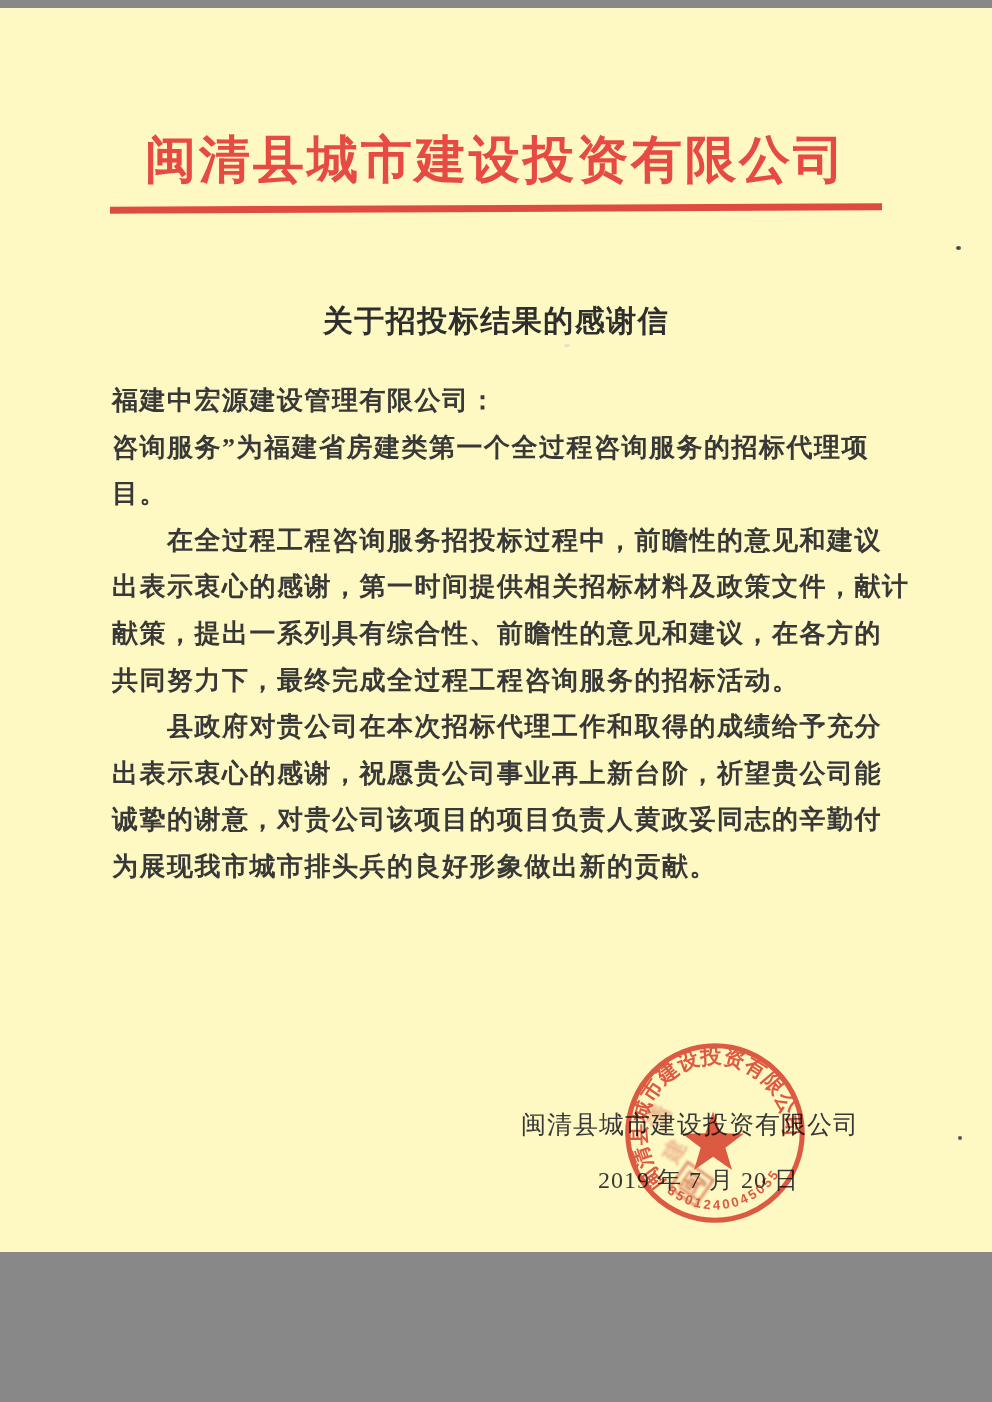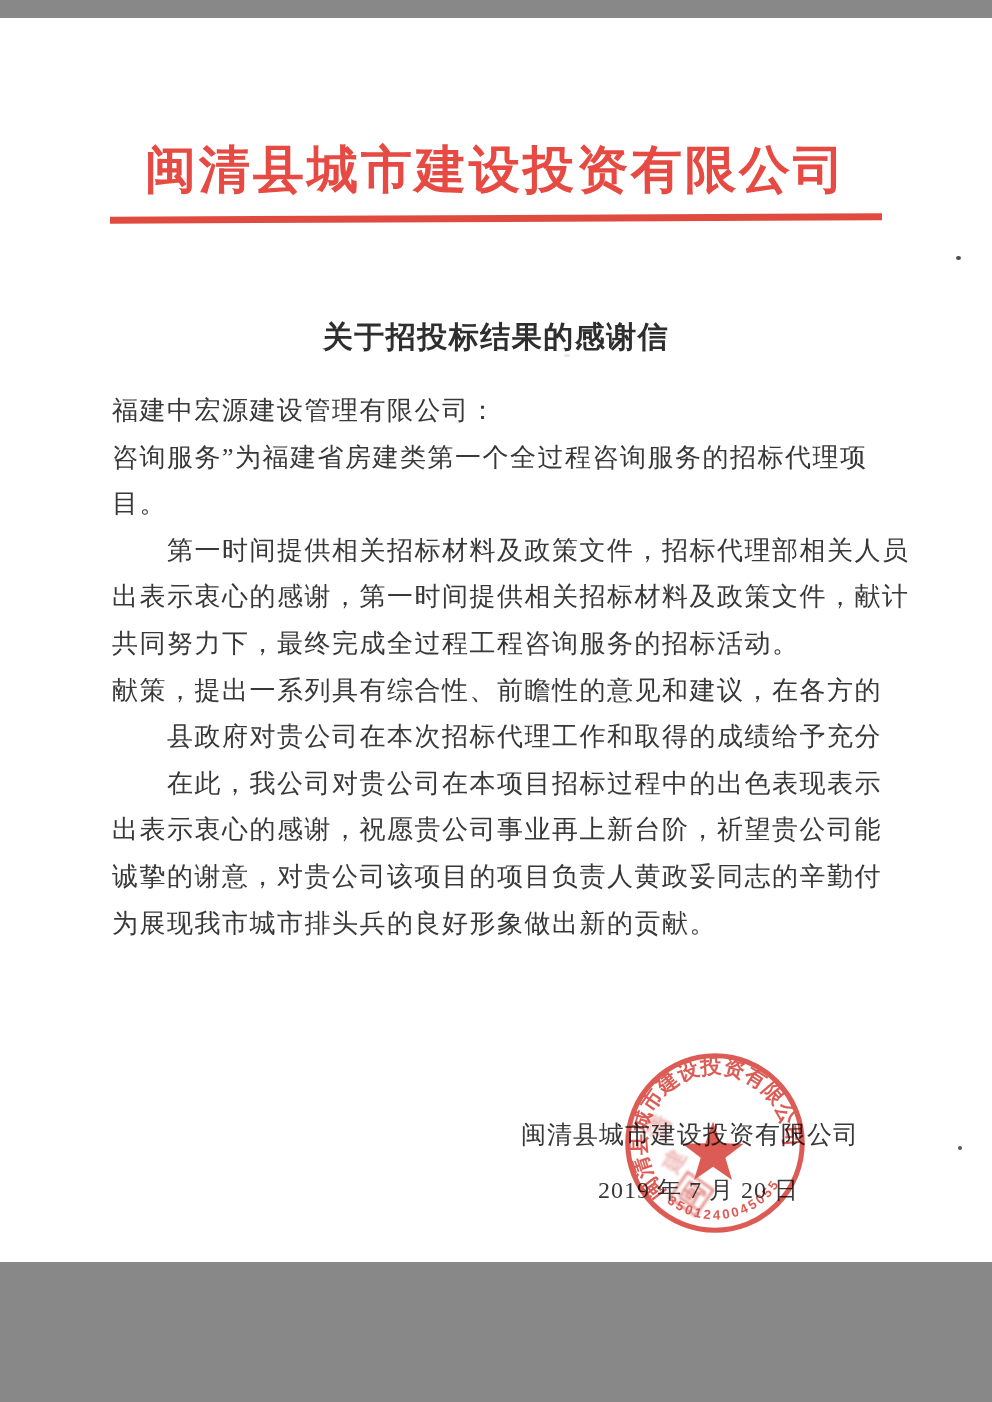--- a/index.html
+++ b/index.html
@@ -1,53 +1,54 @@
 <!DOCTYPE html>
 <html><head>
 <meta charset="utf-8">
 <style>
   html,body { margin:0; padding:0; background:#888; }
   .page {
     position:relative;
     width:992px; height:1244px;
-    margin:18px auto;
-    background:#ffffff;
+    margin:8px auto;
+    background:#fef9c3;
     overflow:hidden;
     font-family:"Liberation Serif","DejaVu Serif",serif;
   }
   .letterhead {
     position:absolute; top:118px; left:0; width:100%;
     text-align:center;
     font-size:51px; font-weight:700;
     letter-spacing:3px;
     color:#e64a42;
     font-family:"Liberation Serif","DejaVu Serif",serif;
     white-space:nowrap;
   }
   .red-rule {
     position:absolute; top:197px; left:110px;
     width:772px; height:7px;
     background:#e04b40;
     transform:rotate(-0.25deg);
   }
   .doc-title {
-    position:absolute; top:299px; left:0; width:100%;
+    position:absolute; top:293px; left:0; width:100%;
     text-align:center;
     font-size:30px; font-weight:700;
     letter-spacing:1.5px;
     color:#2e2e2e;
     font-family:"Liberation Sans","DejaVu Sans",sans-serif;
     white-space:nowrap;
   }
   .body-text {
     position:absolute; top:370px; left:112px;
     width:772px;
     font-size:26px;
     color:#383838;
     letter-spacing:1.5px;
+    font-weight:bold;
   }
   .body-text .line {
     height:46.6px; line-height:46.6px;
     white-space:nowrap;
   }
   .body-text .line.indent { padding-left:55px; }
   .sig-company {
     position:absolute; top:1100px; right:133px;
     font-size:25px; letter-spacing:1px;
     color:#383838; white-space:nowrap;
@@ -77,26 +78,25 @@
   <div class="letterhead">闽清县城市建设投资有限公司</div>
 
   <div class="red-rule"></div>
 
   <div class="doc-title">关于招投标结果的感谢信</div>
 
   <div class="body-text">
       <div class="line">福建中宏源建设管理有限公司：</div>
       <div class="line">咨询服务”为福建省房建类第一个全过程咨询服务的招标代理项</div>
       <div class="line">目。</div>
-      <div class="line indent">第一时间提供相关招标材料及政策文件，招标代理部相关人员</div>
+      <div class="line indent">在全过程工程咨询服务招投标过程中，前瞻性的意见和建议</div>
       <div class="line">出表示衷心的感谢，第一时间提供相关招标材料及政策文件，献计</div>
+      <div class="line">献策，提出一系列具有综合性、前瞻性的意见和建议，在各方的</div>
       <div class="line">共同努力下，最终完成全过程工程咨询服务的招标活动。</div>
-      <div class="line">献策，提出一系列具有综合性、前瞻性的意见和建议，在各方的</div>
       <div class="line indent">县政府对贵公司在本次招标代理工作和取得的成绩给予充分</div>
-      <div class="line indent">在此，我公司对贵公司在本项目招标过程中的出色表现表示</div>
       <div class="line">出表示衷心的感谢，祝愿贵公司事业再上新台阶，祈望贵公司能</div>
       <div class="line">诚挚的谢意，对贵公司该项目的项目负责人黄政妥同志的辛勤付</div>
       <div class="line">为展现我市城市排头兵的良好形象做出新的贡献。</div>
     </div>
 
   <div class="sig-company">闽清县城市建设投资有限公司</div>
 
   <div class="sig-date">2019 年 7 月 20 日</div>
 
   <svg class="seal" viewBox="0 0 200 200" xmlns="http://www.w3.org/2000/svg">

